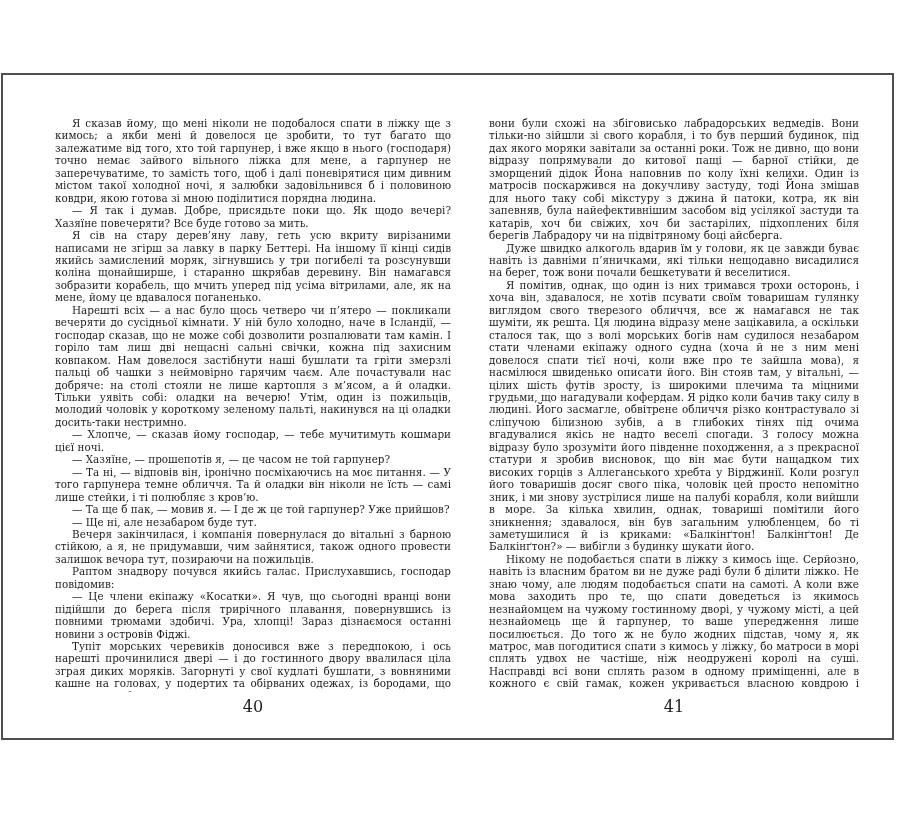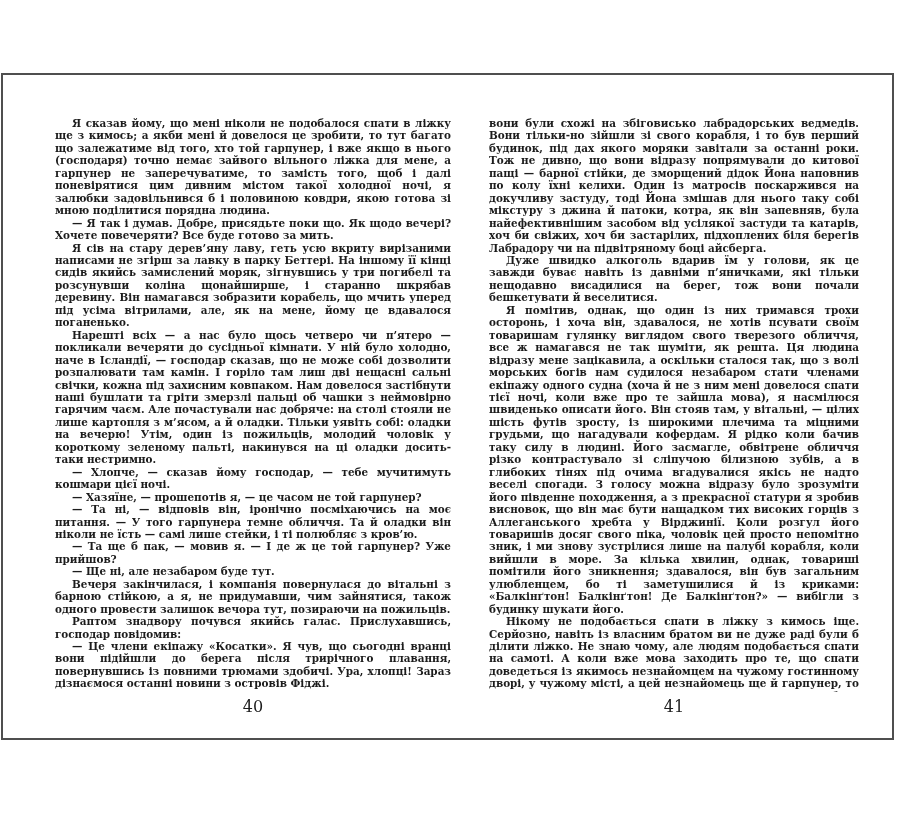--- a/index.html
+++ b/index.html
@@ -24,21 +24,20 @@
     height: 667px;
     border: 2px solid #4f4f4f;
     background: #ffffff;
   }
   .text-column {
     position: absolute;
     top: 117px;
     height: 575px;
     overflow: hidden;
     color: #1c1c1c;
-    font-weight: bold;
   }
   .text-column p {
     font-size: 10.4px;
     line-height: 12.45px;
     text-align: justify;
     text-indent: 17px;
     color: #1c1c1c;
   }
   .text-column p.no-indent { text-indent: 0; }
   .col-left  { left: 55px;  width: 396px; }
@@ -56,21 +55,21 @@
 </style>
 </head>
 <body>
 
 <div class="canvas">
 
   <div class="spread"></div>
 
   <div class="text-column col-left">
       <p>Я сказав йому, що мені ніколи не подобалося спати в ліжку ще з кимось; а якби мені й довелося це зробити, то тут багато що залежатиме від того, хто той гарпунер, і вже якщо в нього (господаря) точно немає зайвого вільного ліжка для мене, а гарпунер не заперечуватиме, то замість того, щоб і далі поневірятися цим дивним містом такої холодної ночі, я залюбки задовільнився б і половиною ковдри, якою готова зі мною поділитися порядна людина.</p>
-      <p>— Я так і думав. Добре, присядьте поки що. Як щодо вечері? Хочете повечеряти? Все буде готово за мить.</p>
+      <p>— Я так і думав. Добре, присядьте поки що. Як щодо вечері? Хазяїне повечеряти? Все буде готово за мить.</p>
       <p>Я сів на стару дерев’яну лаву, геть усю вкриту вирізаними написами не згірш за лавку в парку Беттері. На іншому її кінці сидів якийсь замислений моряк, зігнувшись у три погибелі та розсунувши коліна щонайширше, і старанно шкрябав деревину. Він намагався зобразити корабель, що мчить уперед під усіма вітрилами, але, як на мене, йому це вдавалося поганенько.</p>
       <p>Нарешті всіх — а нас було щось четверо чи п’ятеро — покликали вечеряти до сусідньої кімнати. У ній було холодно, наче в Ісландії, — господар сказав, що не може собі дозволити розпалювати там камін. І горіло там лиш дві нещасні сальні свічки, кожна під захисним ковпаком. Нам довелося застібнути наші бушлати та гріти змерзлі пальці об чашки з неймовірно гарячим чаєм. Але почастували нас добряче: на столі стояли не лише картопля з м’ясом, а й оладки. Тільки уявіть собі: оладки на вечерю! Утім, один із пожильців, молодий чоловік у короткому зеленому пальті, накинувся на ці оладки досить-таки нестримно.</p>
       <p>— Хлопче, — сказав йому господар, — тебе мучитимуть кошмари цієї ночі.</p>
       <p>— Хазяїне, — прошепотів я, — це часом не той гарпунер?</p>
       <p>— Та ні, — відповів він, іронічно посміхаючись на моє питання. — У того гарпунера темне обличчя. Та й оладки він ніколи не їсть — самі лише стейки, і ті полюбляє з кров’ю.</p>
       <p>— Та ще б пак, — мовив я. — І де ж це той гарпунер? Уже прийшов?</p>
       <p>— Ще ні, але незабаром буде тут.</p>
       <p>Вечеря закінчилася, і компанія повернулася до вітальні з барною стійкою, а я, не придумавши, чим зайнятися, також одного провести залишок вечора тут, позираючи на пожильців.</p>
       <p>Раптом знадвору почувся якийсь галас. Прислухавшись, господар повідомив:</p>
       <p>— Це члени екіпажу «Косатки». Я чув, що сьогодні вранці вони підійшли до берега після трирічного плавання, повернувшись із повними трюмами здобичі. Ура, хлопці! Зараз дізнаємося останні новини з островів Фіджі.</p>

